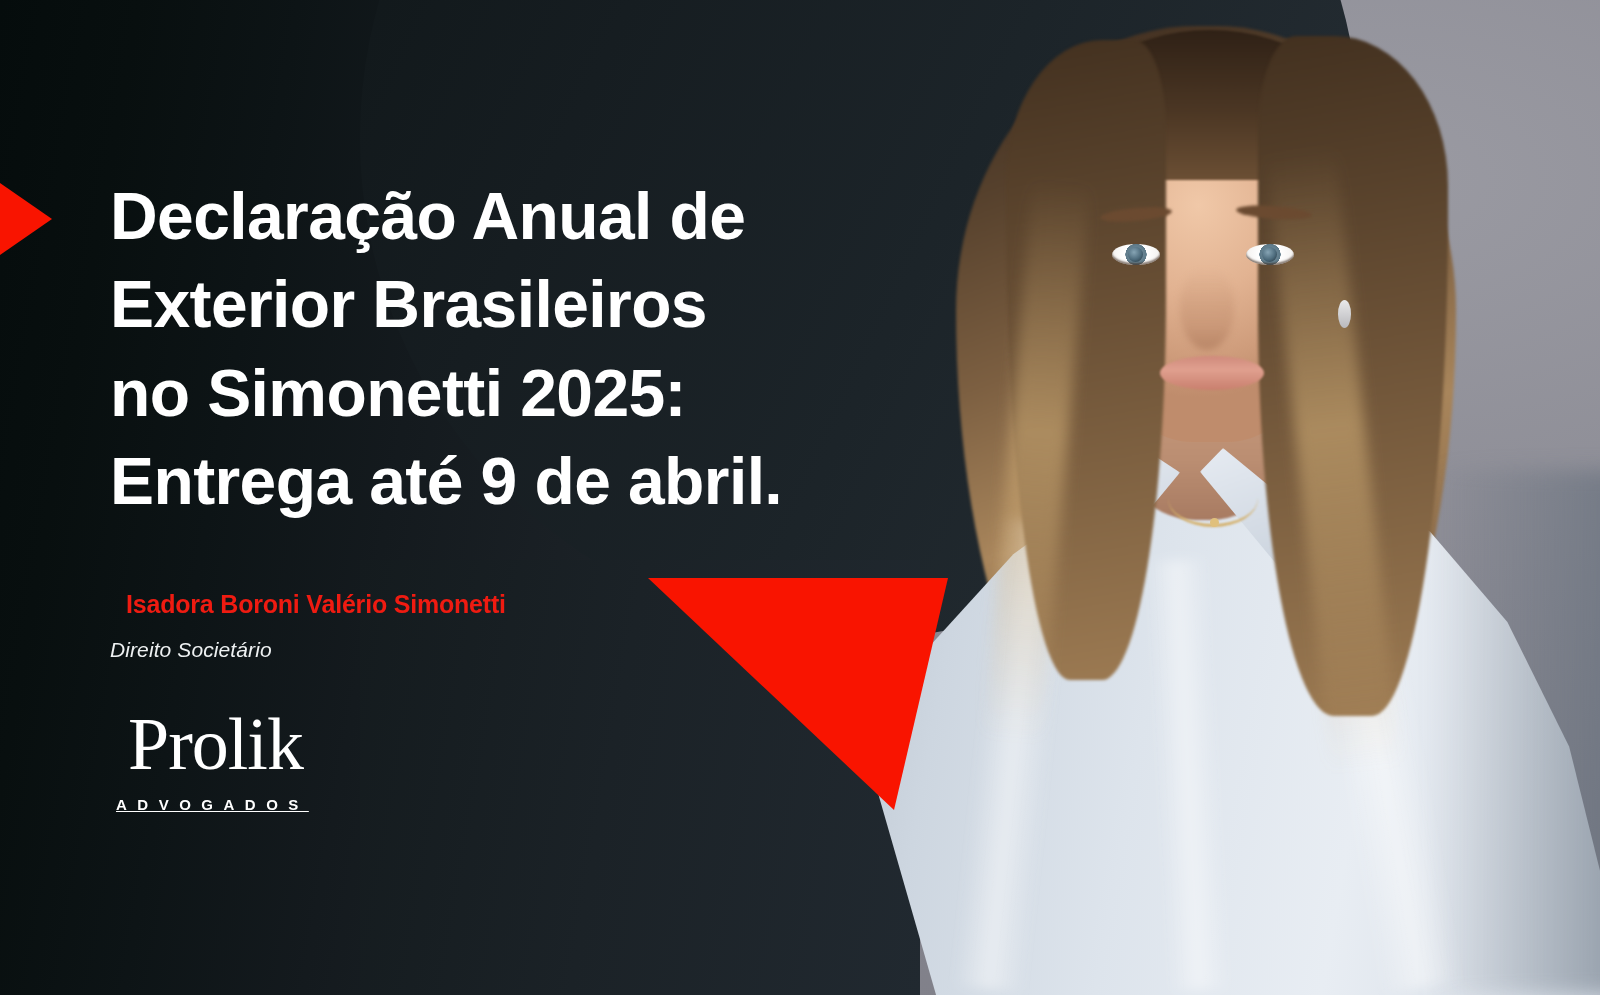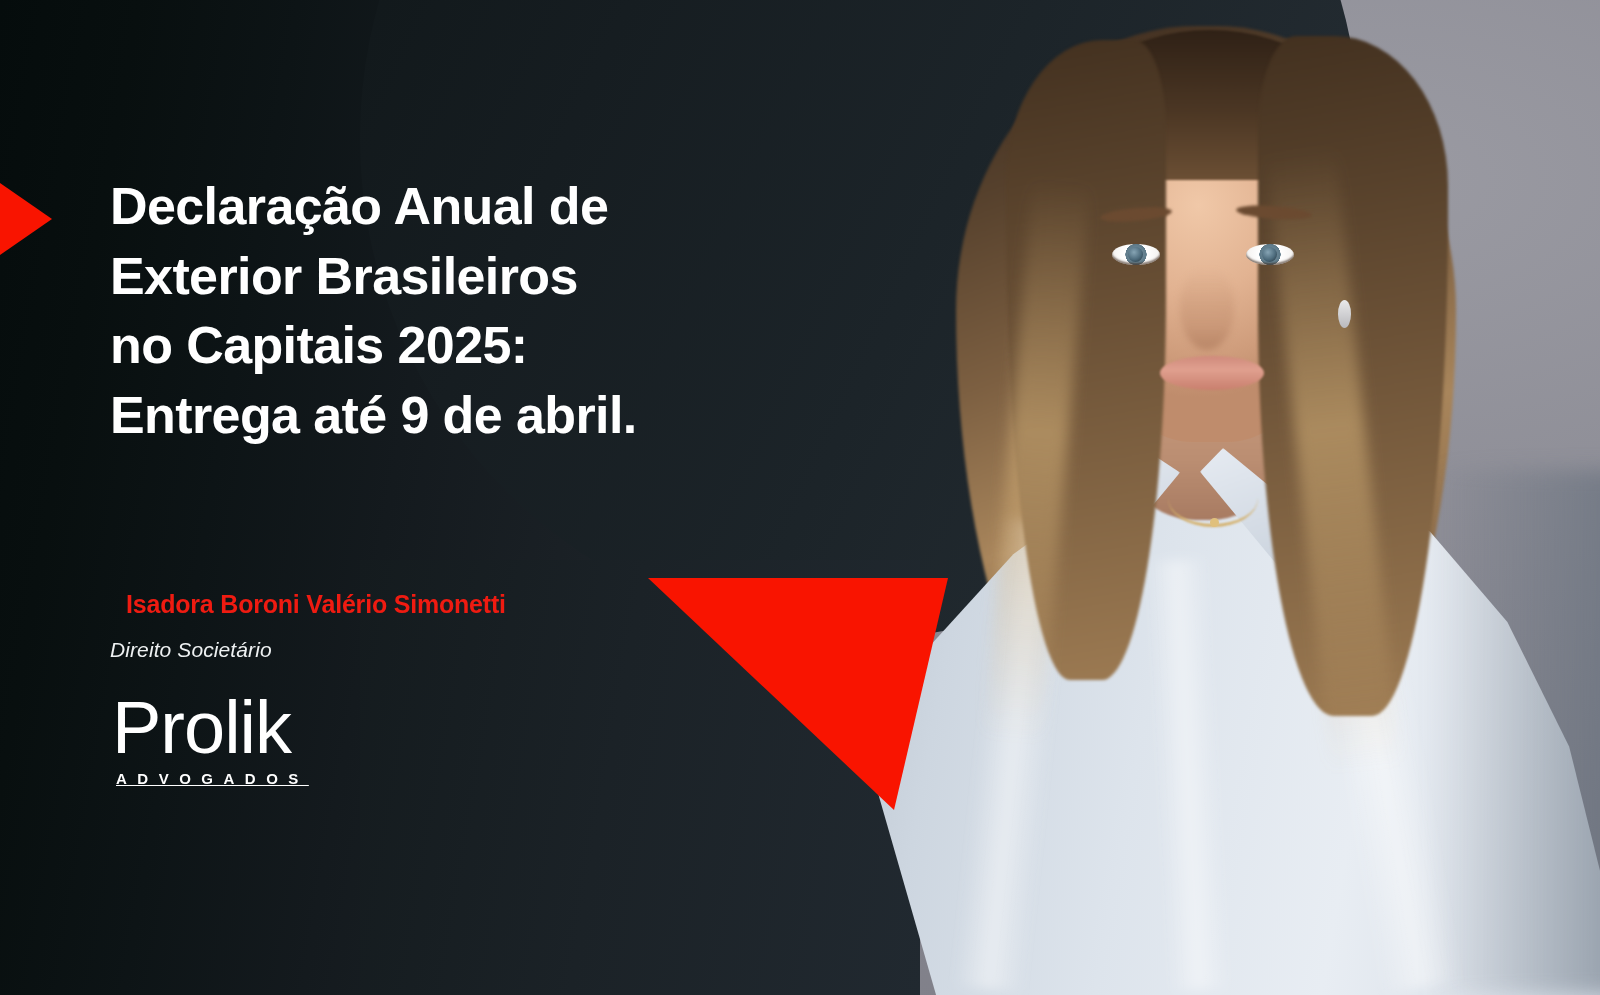--- a/index.html
+++ b/index.html
@@ -237,21 +237,21 @@
     height: 995px;
     z-index: 6;
   }
   .headline {
     position: absolute;
     top: 172px;
     left: 0;
     width: 790px;
     margin: 0;
     color: #ffffff;
-    font-size: 52px;
+    font-size: 66px;
     font-weight: 700;
     line-height: 1.34;
     letter-spacing: -0.6px;
   }
   .headline .ln { display: block; white-space: nowrap; }
   .byline {
     position: absolute;
     top: 572px;
     left: 0;
     width: 700px;
@@ -272,23 +272,23 @@
     font-weight: 400;
     letter-spacing: 0.1px;
   }
   .logo {
     position: absolute;
     top: 692px;
     left: 2px;
     width: 300px;
   }
   .logo-word {
-    margin: 0;
+    margin: 16px;
     color: #ffffff;
-    font-family: Liberation Sans, sans-serif;
+    font-family: Liberation Serif, serif;
     font-size: 74px;
     font-weight: 400;
     line-height: 0.98;
     letter-spacing: -1px;
   }
   .logo-sub {
     margin: 6px 0 0 4px;
     color: #ffffff;
     font-size: 15px;
     font-weight: 700;
@@ -338,21 +338,21 @@
   </div>
 
   <div class="tri-left"></div>
   <div class="tri-big"></div>
 
   <div class="content">
 
     <h1 class="headline">
       <span class="ln">Declaração Anual de</span>
       <span class="ln">Exterior Brasileiros</span>
-      <span class="ln">no Capitais 2025:</span>
+      <span class="ln">no Simonetti 2025:</span>
       <span class="ln">Entrega até 9 de abril.</span>
     </h1>
 
     <div class="byline">
       <p class="byline-name">Isadora Boroni Valério Simonetti</p>
       <p class="byline-role">Direito Societário</p>
     </div>
 
     <div class="logo">
       <p class="logo-word">Prolik</p>

